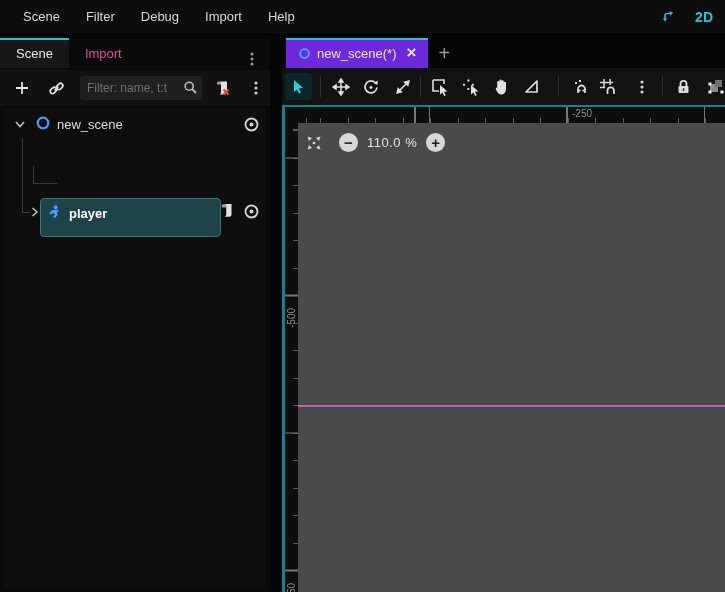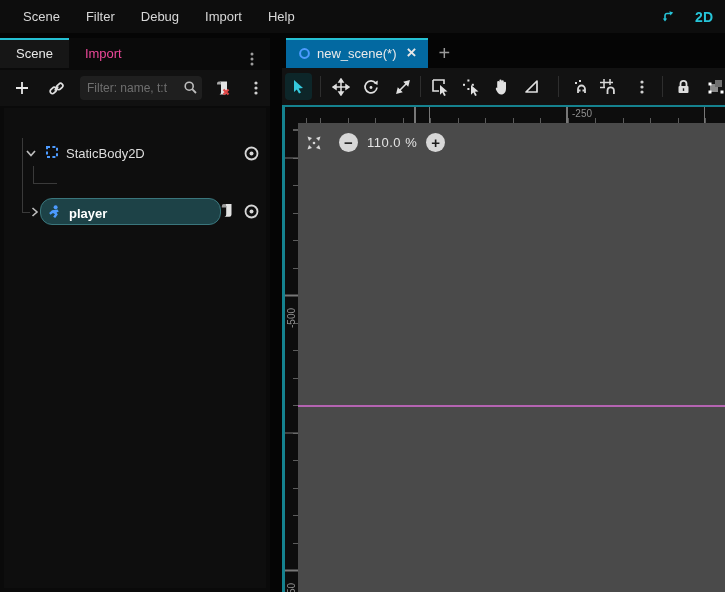--- a/index.html
+++ b/index.html
@@ -32,29 +32,29 @@
   .filter-box input { width:100%; background:transparent; border:none; outline:none;
     color:#bdbdbd; font-size:12px; font-family:"Liberation Sans",sans-serif; }
   .filter-box input::placeholder { color:#6f6f6f; }
   .filter-search { position:absolute; right:4px; top:4px; }
 
   .tree-panel { position:absolute; left:4px; top:70px; width:262px; height:480px; background:#0e0e0e; }
   .tree-row { position:absolute; left:0; width:262px; height:29px; }
   .tree-label { position:absolute; top:7px; font-size:13px; color:#dedede; white-space:nowrap; }
   .tree-eye { position:absolute; right:6px; top:6px; width:17px; height:17px; }
   .guide { position:absolute; background:#3a3a3a; }
-  .sel-box { position:absolute; left:36px; top:1px; width:181px; height:27px;
-    background:#1d4247; border:1px solid #3a767c; border-radius:12px; }
+  .sel-box { position:absolute; left:36px; top:1px; width:181px; height:39px;
+    background:#1d4247; border:1px solid #3a767c; border-radius:4px; }
   .sel-box .tree-label { color:#ffffff; }
 
   
   .scene-tabs { position:absolute; left:282px; top:38px; width:443px; height:30px; display:flex; padding-left:4px; }
   .scene-tab { height:30px; display:flex; align-items:center; gap:6px; padding:0 12px;
     font-size:13px; color:#7e7e7e; position:relative; }
-  .scene-tab.active { background:#0369a1; color:#eaeaea; }
+  .scene-tab.active { background:#6d28d9; color:#eaeaea; }
   .scene-tab.active::before { content:""; position:absolute; left:0; top:0; right:0; height:2px; background:#25c0d3; }
   .tab-close { color:#e6e6e6; font-size:17px; font-weight:bold; line-height:1; padding:0 0 2px 4px; }
   .tab-plus { color:#9a9a9a; font-size:20px; padding:1px 10px 0 10px; display:flex; align-items:center; }
 
   .cv-toolbar { position:absolute; left:282px; top:68px; width:443px; height:37px; background:#121212; }
   .tool-btn { position:absolute; top:5px; width:27px; height:27px; border-radius:4px;
     display:flex; align-items:center; justify-content:center; }
   .tool-btn.active { background:#0d2629; }
   .tool-sep { position:absolute; top:8px; width:1px; height:21px; background:#2e2e2e; }
 
@@ -170,40 +170,40 @@
       </div>
     </div>
 
     <div class="tree-panel">
 
       <div class="guide" style="left:18px; top:30px; width:1px; height:75px;"></div>
       <div class="guide" style="left:18px; top:104px; width:8px; height:1px;"></div>
       <div class="guide" style="left:29px; top:58px; width:1px; height:18px;"></div>
       <div class="guide" style="left:29px; top:75px; width:24px; height:1px;"></div>
 
-
-      <div class="tree-row" style="top:31px">
-        <span style="position:absolute;left:21px;top:9px">
+      <div class="tree-row" style="top:2px">
+        <span style="position:absolute;left:10px;top:9px">
           <svg width="12" height="10" viewBox="0 0 12 10">
               <path d="M2 3 L6 7.5 L10 3" fill="none" stroke="#bdbdbd" stroke-width="1.7"></path>
             </svg>
         </span>
-        <span style="position:absolute;left:40px;top:5px">
+        <span style="position:absolute;left:31px;top:5px">
           <svg width="16" height="16" viewBox="0 0 16 16">
-              <rect x="3" y="3" width="10" height="10" fill="none" stroke="#4d9bff" stroke-width="2" stroke-dasharray="3 2.4"></rect>
-            </svg>
-        </span>
-        <span class="tree-label" style="left:62px">StaticBody2D</span>
+              <circle cx="8" cy="8" r="5.3" fill="none" stroke="#4d9bff" stroke-width="2.2"></circle>
+            </svg>
+        </span>
+        <span class="tree-label" style="left:53px">new_scene</span>
         <span class="tree-eye">
           <svg width="17" height="17" viewBox="0 0 17 17">
               <circle cx="8.5" cy="8.5" r="6" fill="none" stroke="#d6d6d6" stroke-width="1.8"></circle>
               <circle cx="8.5" cy="8.5" r="2" fill="#d6d6d6"></circle>
             </svg>
         </span>
       </div>
+
 
 
       <div class="tree-row" style="top:89px">
         <span style="position:absolute;left:26px;top:9px">
           <svg width="9" height="12" viewBox="0 0 9 12">
               <path d="M2.5 2 L7 6 L2.5 10" fill="none" stroke="#bdbdbd" stroke-width="1.6"></path>
             </svg>
         </span>
         <div class="sel-box">
           <span style="position:absolute;left:6px;top:5px">

